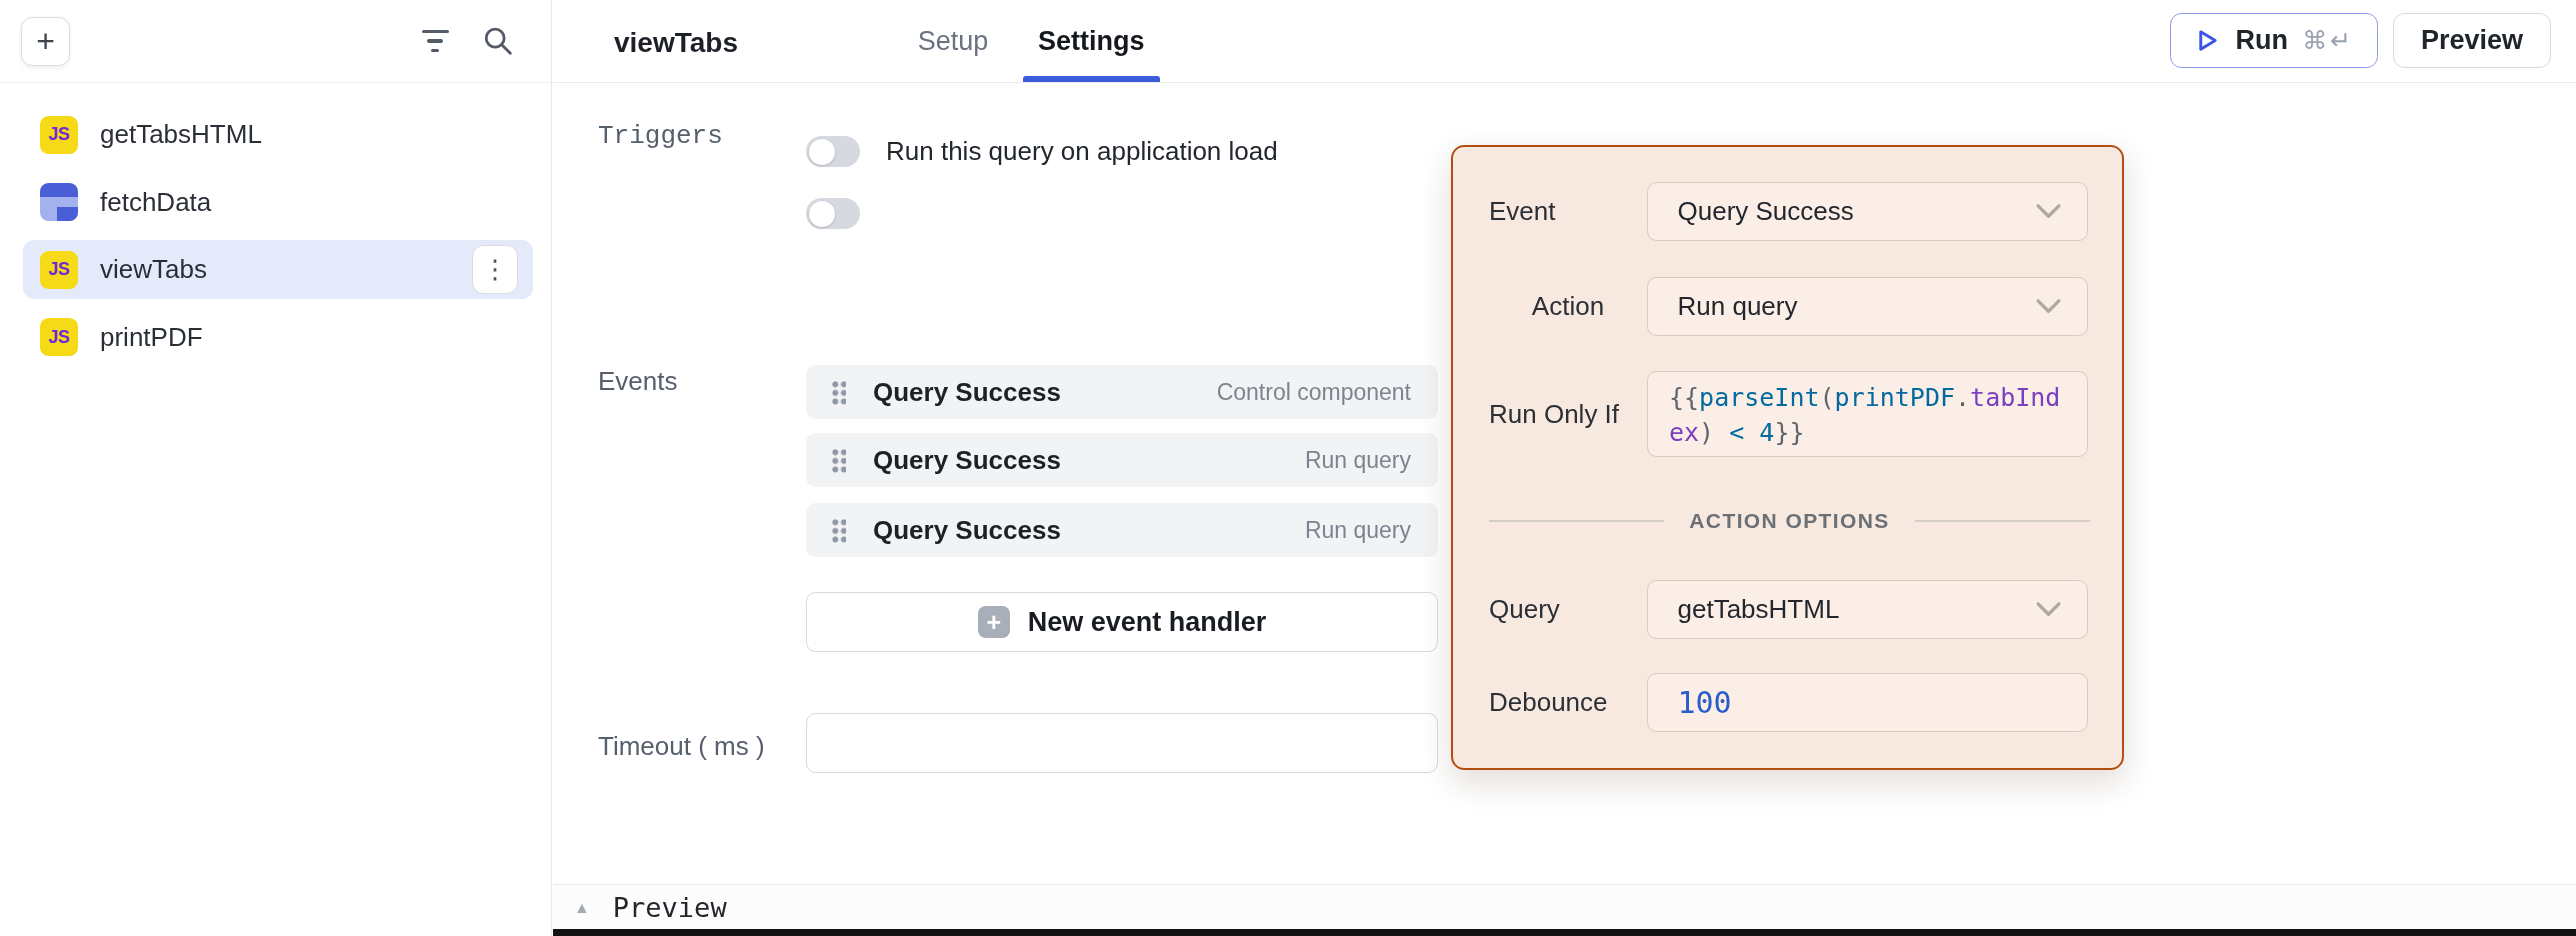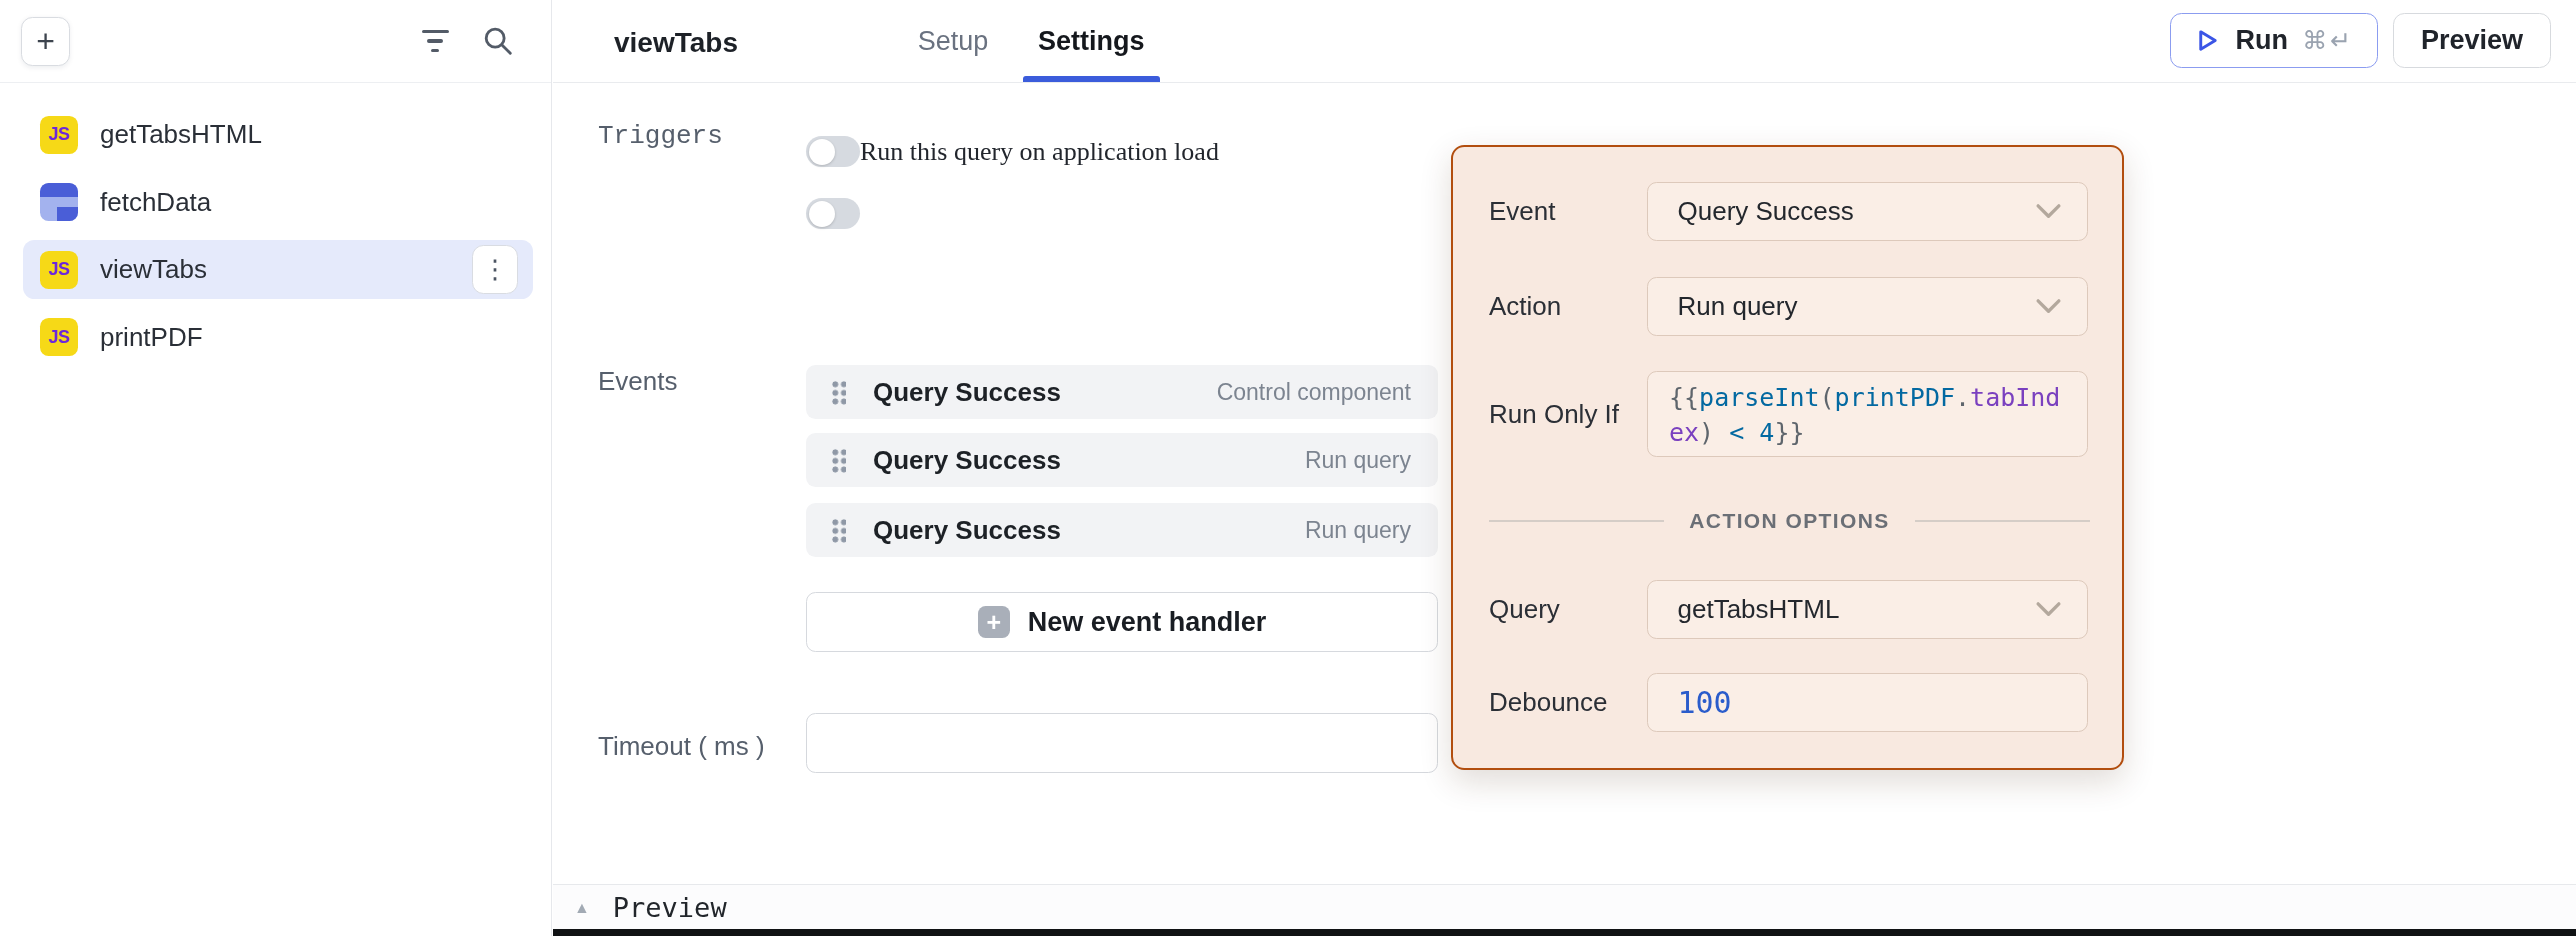--- a/index.html
+++ b/index.html
@@ -37,21 +37,21 @@
   .header-actions { position:absolute; right:25px; top:13.3px; display:flex; gap:15px; }
   .run-btn { height:55px; background:#fff; border:1.9px solid #8b9cf0; border-radius:11.4px; display:flex; align-items:center; gap:14.3px; padding:0 23px; cursor:pointer;text-align:right; }
   .run-label { font-size:27px; font-weight:700; color:#20242b; }
   .run-short { font-size:25px; color:#9aa3b0; letter-spacing:2.9px; }
   .preview-btn { height:55px; background:#fff; border:1.9px solid #d7dade; border-radius:11.4px; display:flex; align-items:center; padding:0 27px; font-size:27px; font-weight:700; color:#20242b; cursor:pointer; }
 
   
   .content { position:absolute; top:83px; left:0; right:0; bottom:0; }
   .field-label { position:absolute; left:45px; font-size:26px; color:#565f6c; }
 
-  .toggle-row { position:absolute; left:253px; display:flex; align-items:flex-end; cursor:pointer;font-family:Liberation Serif, serif; }
+  .toggle-row { position:absolute; left:253px; display:flex; align-items:flex-end; gap:26px; cursor:pointer; }
   .toggle { width:54px; height:31px; background:#d6dae0; border-radius:16px; position:relative; flex:none; }
   .toggle .knob { position:absolute; left:2.9px; top:2.9px; width:26px; height:26px; background:#fff; border-radius:50%; box-shadow:0 1px 2.9px rgba(0,0,0,.18); }
   .toggle-row .t-label { font-size:26px; color:#22262d; }
 
   .event-row { position:absolute; left:253px; width:632px; height:54px; background:#f2f3f5; border-radius:9.5px; display:flex; align-items:center; padding:0 27px 0 25px; gap:27px; cursor:pointer; }
   .drag-dots { width:15px; height:25px; flex:none; background-image:radial-gradient(circle, #8f98a6 2.7px, transparent 3.2px); background-size:8.6px 8.6px; background-position:0 0; cursor:grab; }
   .event-title { font-size:26px; font-weight:700; color:#1d2126; }
   .event-action { margin-left:auto; font-size:23px; color:#7c markdown8490; color:#7c8490; }
 
   .new-handler { position:absolute; left:253px; top:509px; width:632px; height:60px; background:#fff; border:1.9px solid #d6d9de; border-radius:9.5px; display:flex; align-items:center; justify-content:center; gap:18px; cursor:pointer; }
@@ -214,21 +214,21 @@
         <div class="p-field">
           <span>Query Success</span>
           <span class="chev">
             <svg width="27" height="17" viewBox="0 0 28 18">
                 <polyline points="3,3 14,14 25,3" fill="none" stroke="#b3a89d" stroke-width="3.5" stroke-linecap="round" stroke-linejoin="round"></polyline>
               </svg>
           </span>
         </div>
       </div>
 
-      <div class="p-row" style="top:130px;">
+      <div class="p-row" style="top:130px;text-align:center;">
         <span class="p-label">Action</span>
         <div class="p-field">
           <span>Run query</span>
           <span class="chev">
             <svg width="27" height="17" viewBox="0 0 28 18">
                 <polyline points="3,3 14,14 25,3" fill="none" stroke="#b3a89d" stroke-width="3.5" stroke-linecap="round" stroke-linejoin="round"></polyline>
               </svg>
           </span>
         </div>
       </div>

